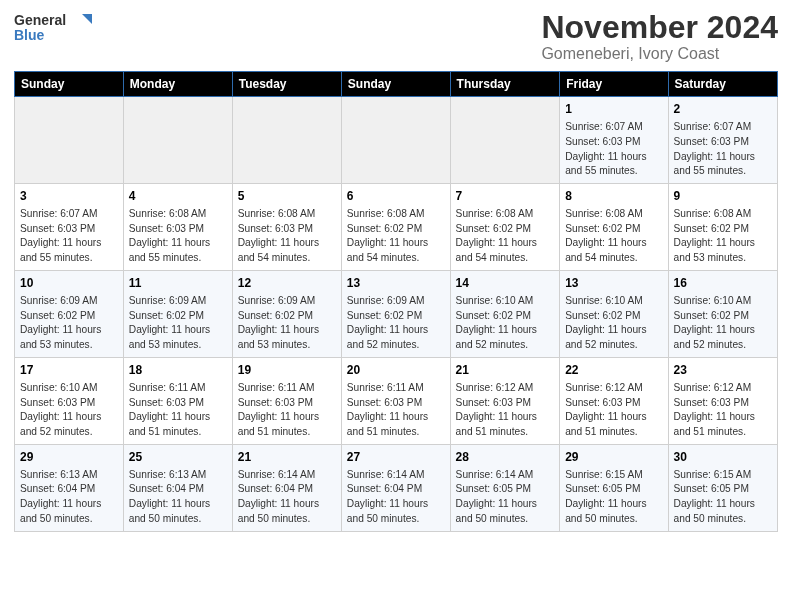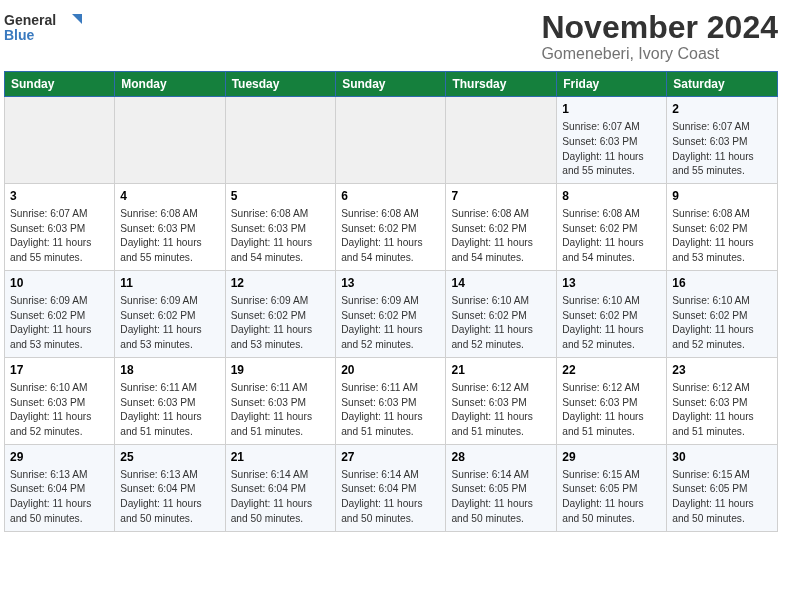--- a/index.html
+++ b/index.html
@@ -6,21 +6,21 @@
     body {
       font-family: Arial, sans-serif;
       background: #fff;
       width: 792px;
       height: 612px;
       overflow: hidden;
     }
     .page {
       width: 792px;
       min-height: 612px;
-      padding: 10px 14px 10px 4px;
+      padding: 10px 14px 10px 14px;
     }
     .header {
       display: flex;
       justify-content: space-between;
       align-items: flex-start;
       margin-bottom: 8px;
     }
     .logo {
       display: flex;
       align-items: center;
@@ -37,21 +37,21 @@
     .location {
       font-size: 16px;
       color: #737373;
     }
     .calendar {
       width: 100%;
       border-collapse: collapse;
       font-size: 10.5px;
     }
     .calendar thead tr th {
-      background-color: #15803d;
+      background-color: #000000;
       color: #fff;
       text-align: left;
       padding: 5px 6px;
       font-size: 12px;
       font-weight: bold;
       border: 1px solid #2d6aad;
     }
     .calendar tbody tr td {
       vertical-align: top;
       padding: 4px 5px;

